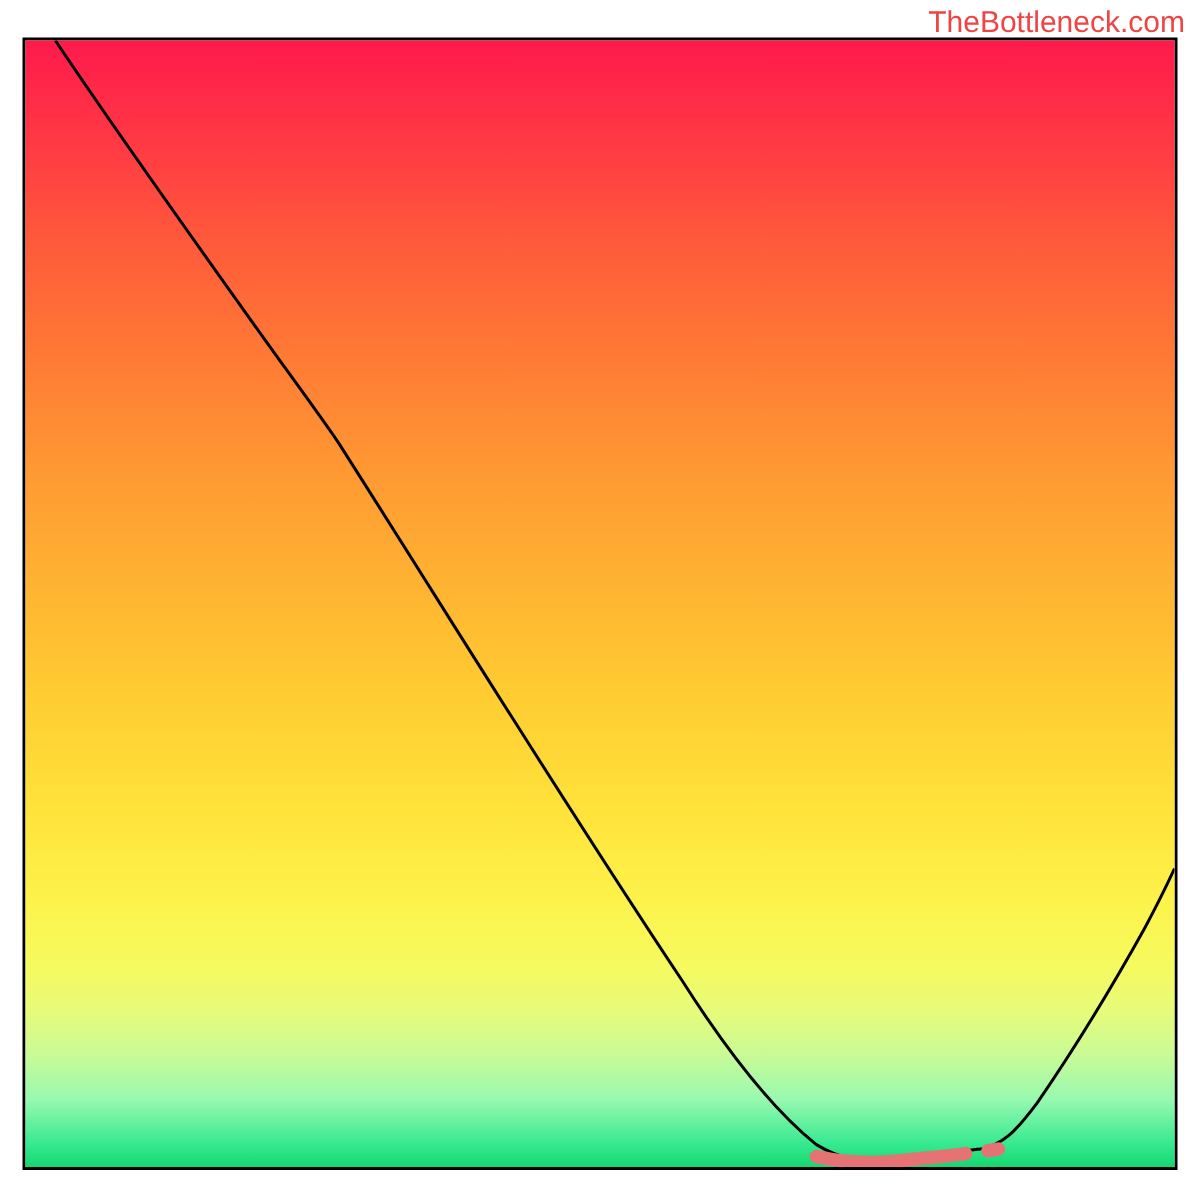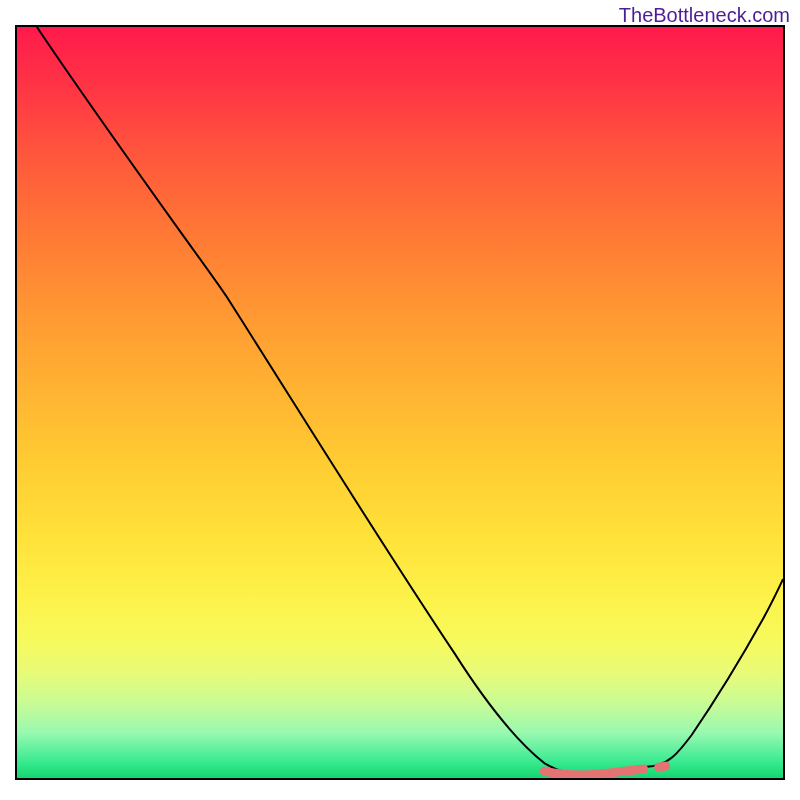--- a/index.html
+++ b/index.html
@@ -7,21 +7,21 @@
     width: 800px;
     height: 800px;
     background: #ffffff;
     position: relative;
     font-family: Arial, sans-serif;
   }
   .watermark {
     position: absolute;
     top: 4px;
     right: 10px;
-    color: #4c1d95;
+    color: #ef4444;
     font-size: 20px;
     font-weight: normal;
     z-index: 10;
   }
   .plot-area {
     position: absolute;
     top: 25px;
     left: 15px;
     width: 770px;
     height: 755px;

